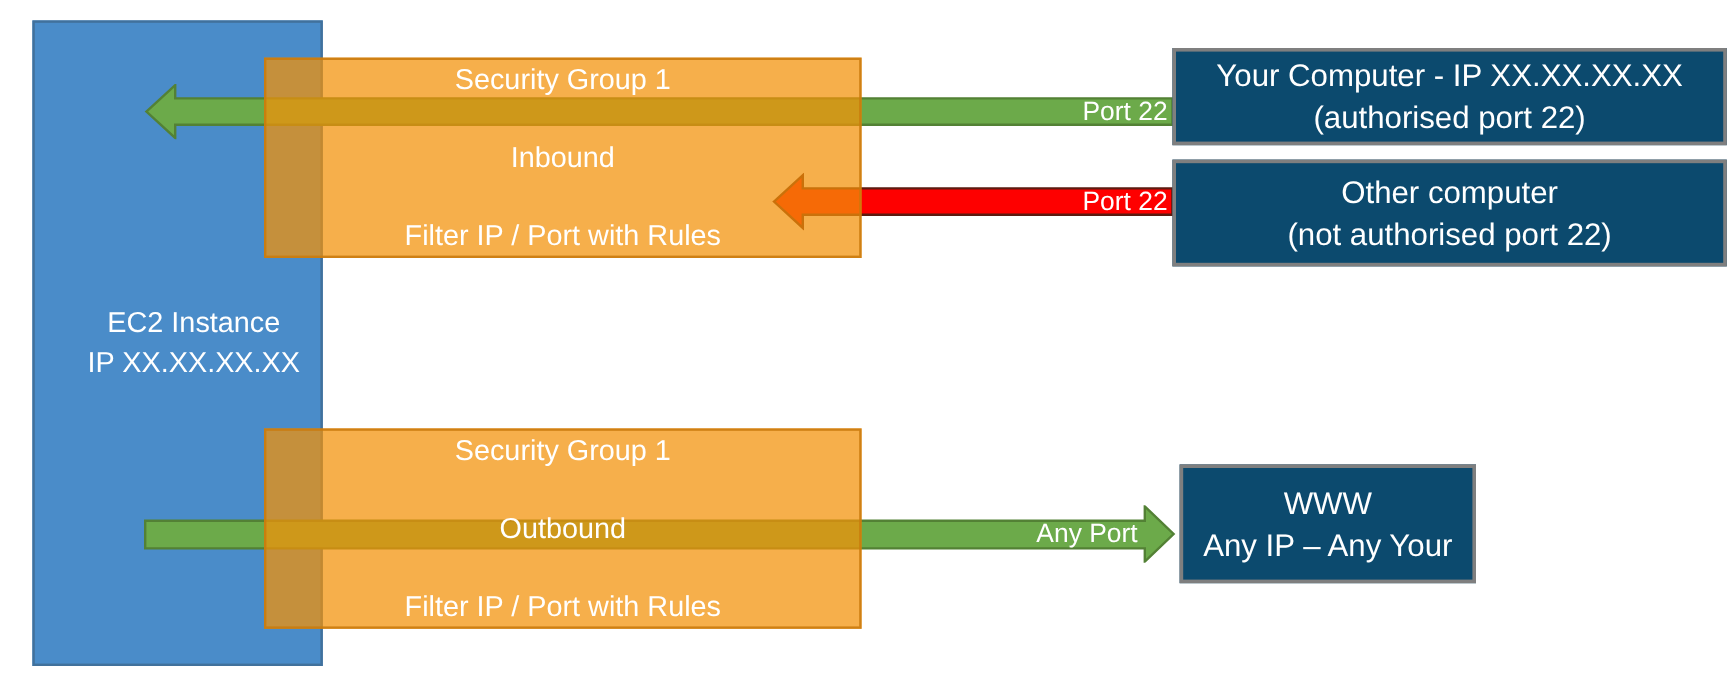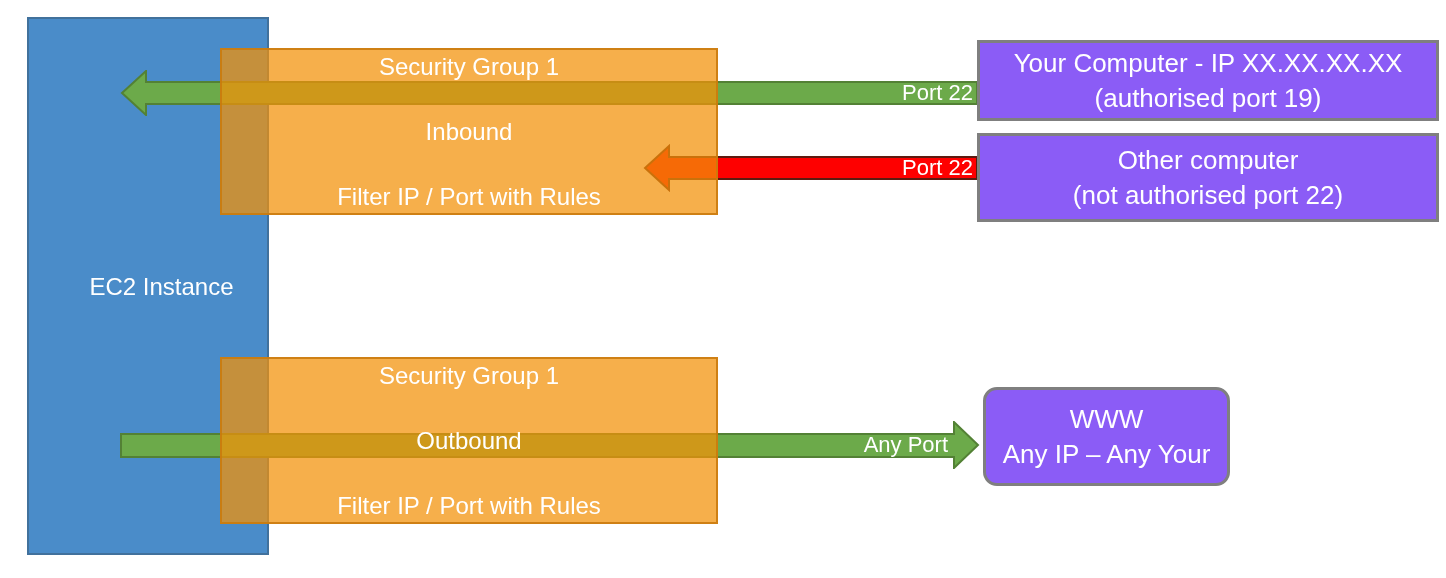--- a/index.html
+++ b/index.html
@@ -36,48 +36,49 @@
     border: 2px solid rgba(201, 122, 12, 0.88);
     z-index: 3;
     display: flex; flex-direction: column; justify-content: space-between; align-items: center;
     color: #ffffff; font-size: 24px; line-height: 33px; text-align: center;
   }
   .sg-inbound  { top: 48px; }
   .sg-outbound { top: 357px; }
 
   
   .gray-box {
-    background: #8b5cf6;
+    background: #0c4a6e;
     border: 3px solid #7F7F7F;
     z-index: 4;
     display: flex; flex-direction: column; justify-content: center; align-items: center;
     color: #ffffff; font-size: 26px; line-height: 35px; text-align: center;
   }
   .gray-your-computer  { left: 977px; top: 40px;  width: 462px; height: 81px; }
   .gray-other-computer { left: 977px; top: 133px; width: 462px; height: 89px; text-align: right; }
-  .gray-www            { left: 983px; top: 387px; width: 247px; height: 99px; border-radius: 14px; }
+  .gray-www            { left: 983px; top: 387px; width: 247px; height: 99px; }
 
   
   .bar-label {
     z-index: 5;
     width: 220px;
     color: #ffffff; font-size: 22px; line-height: 24px;
     text-align: right; white-space: nowrap;
   }
   .label-port22-green { left: 753px; top: 81px;  }
   .label-port22-red   { left: 753px; top: 156px; }
   .label-anyport      { left: 728px; top: 433px; }
 </style>
 </head>
 <body>
 
 <div class="canvas">
 
   <div class="abs ec2-box">
     <div>EC2 Instance</div>
+    <div>IP XX.XX.XX.XX</div>
   </div>
 
   <svg class="abs arrow-svg arrow-inbound-allowed" width="858" height="46" viewBox="0 0 858 46">
     <polygon points="2,23 26,1 26,12 857,12 857,34 26,34 26,45" fill="#6CAA4A" stroke="#538135" stroke-width="2" stroke-linejoin="miter"></polygon>
   </svg>
 
   <svg class="abs arrow-svg arrow-inbound-blocked" width="335" height="48" viewBox="0 0 335 48">
     <polygon points="2,24 26,2 26,13 334,13 334,35 26,35 26,46" fill="#FE0000" stroke="#5D1B10" stroke-width="2" stroke-linejoin="miter"></polygon>
   </svg>
 
@@ -92,21 +93,21 @@
   </div>
 
   <div class="abs sg-box sg-outbound">
     <div>Security Group 1</div>
     <div>Outbound</div>
     <div>Filter IP / Port with Rules</div>
   </div>
 
   <div class="abs gray-box gray-your-computer">
     <div>Your Computer - IP XX.XX.XX.XX</div>
-    <div>(authorised port 19)</div>
+    <div>(authorised port 22)</div>
   </div>
 
   <div class="abs gray-box gray-other-computer">
     <div>Other computer</div>
     <div>(not authorised port 22)</div>
   </div>
 
   <div class="abs gray-box gray-www">
     <div>WWW</div>
     <div>Any IP – Any Your</div>

